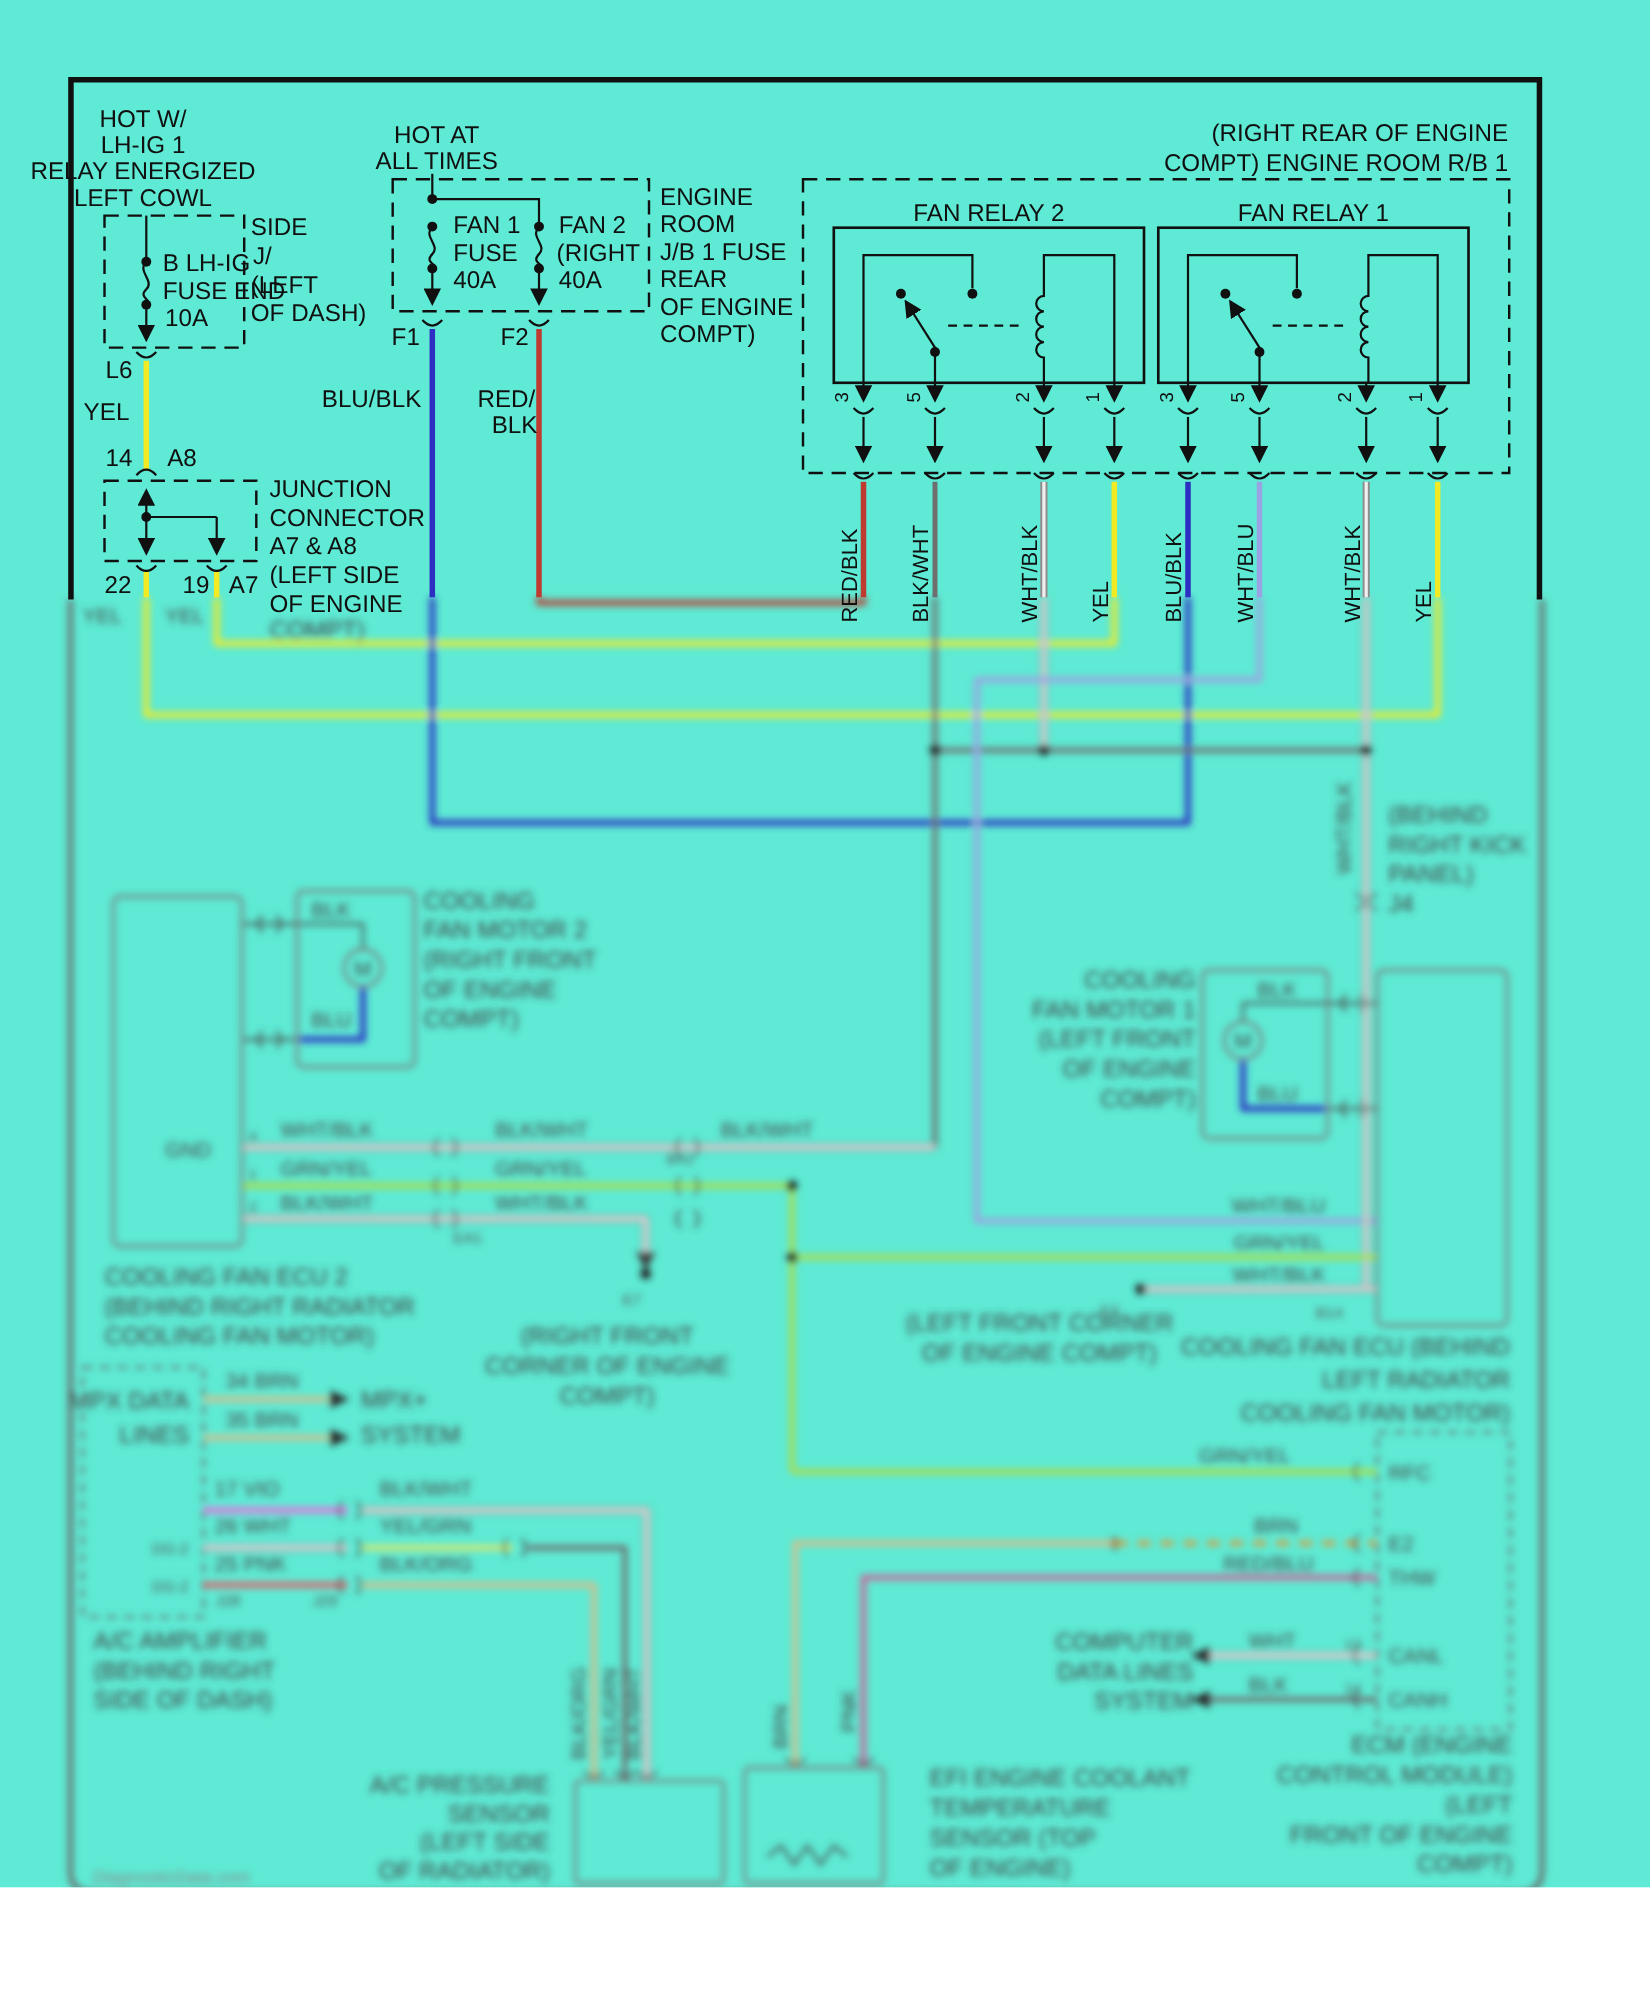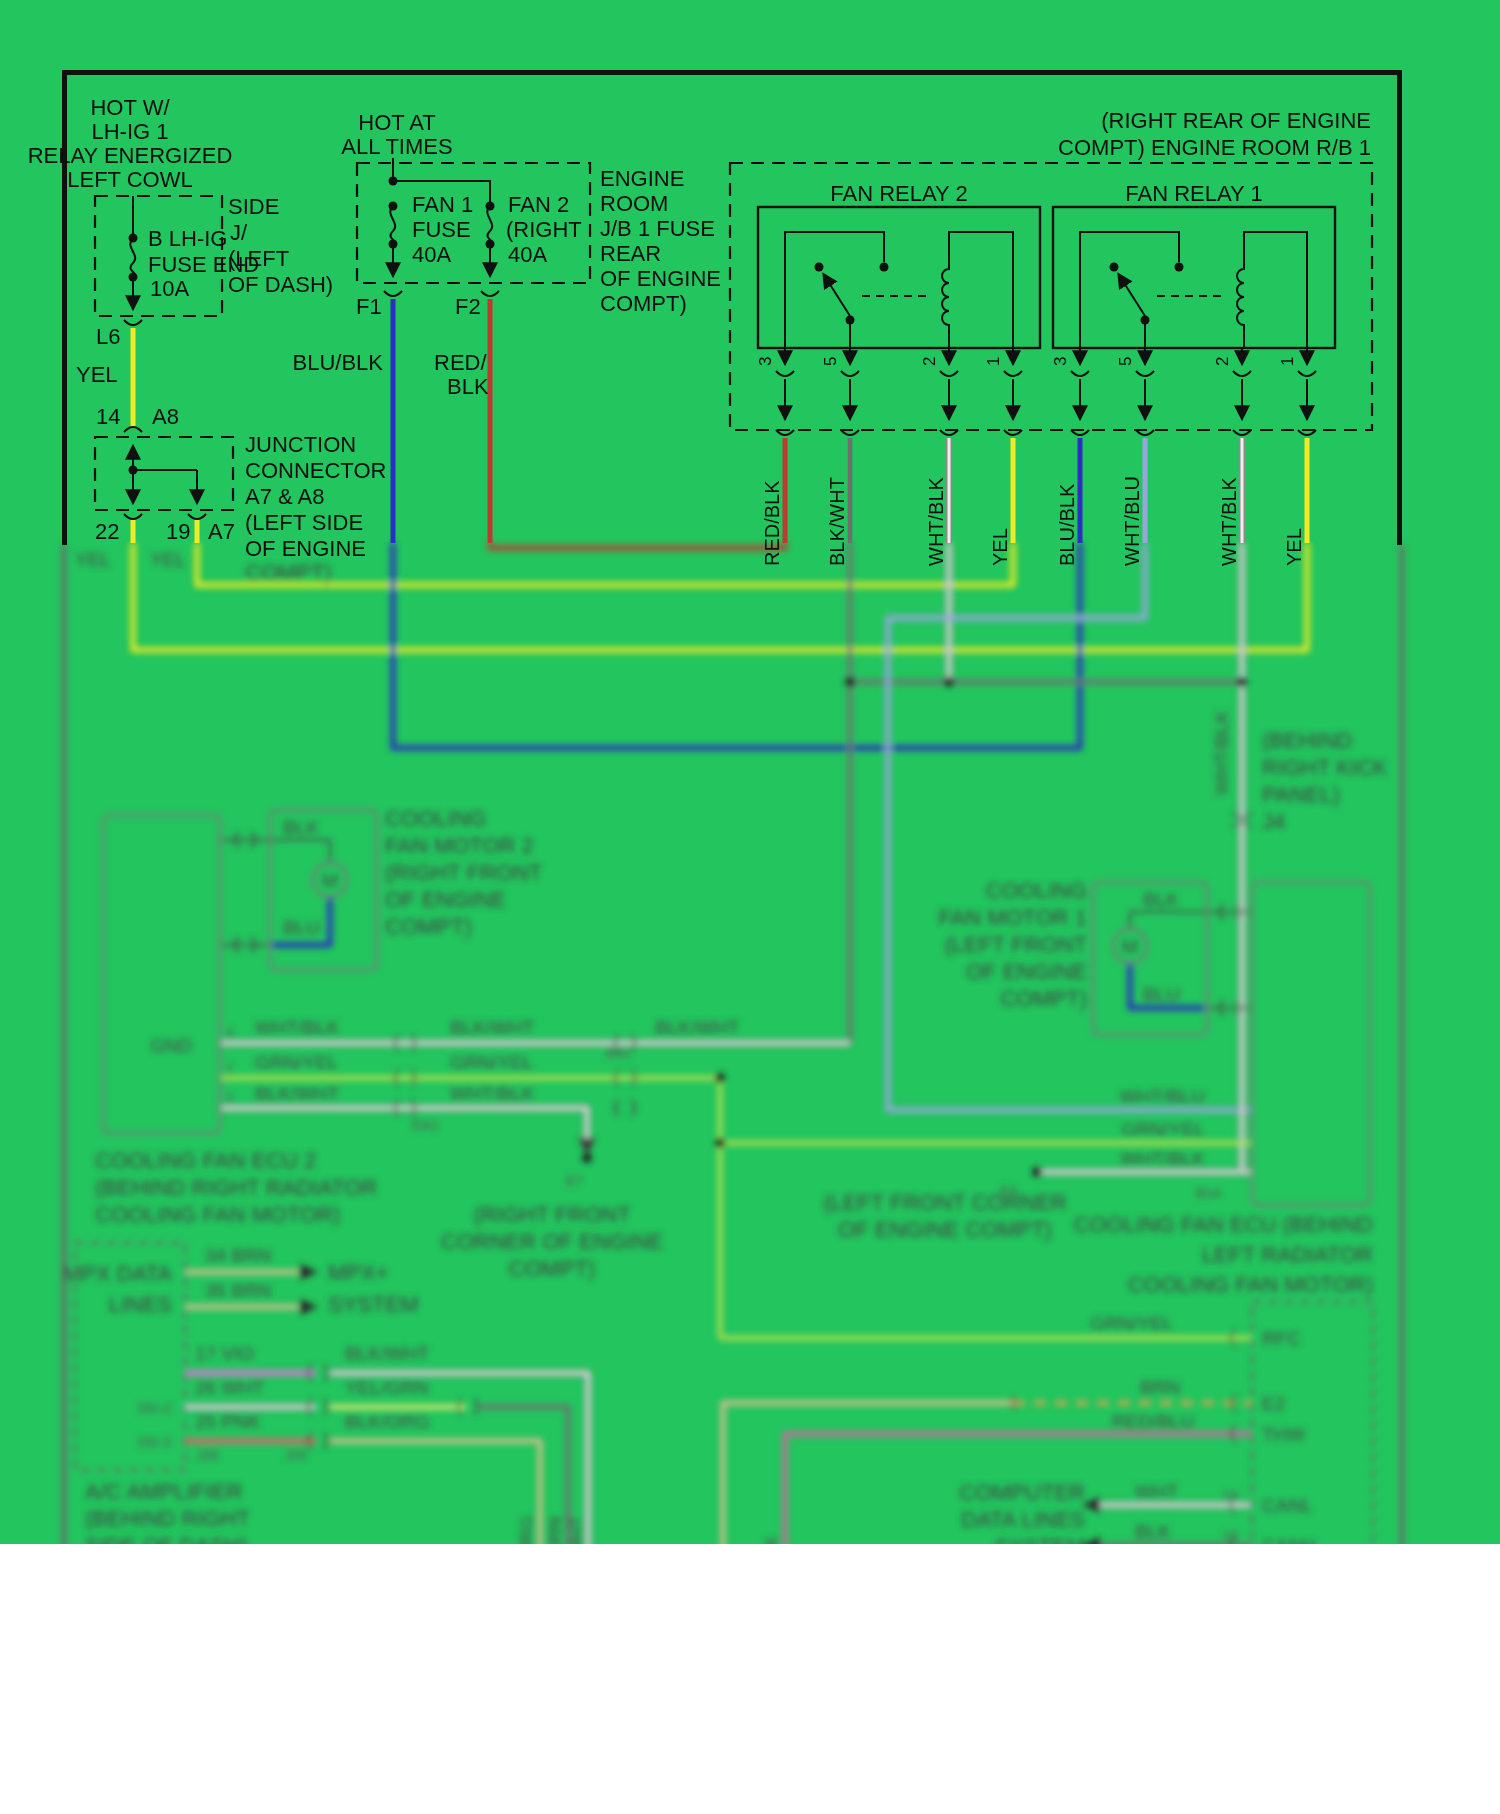--- a/index.html
+++ b/index.html
@@ -1,16 +1,16 @@
 <!DOCTYPE html>
 <html><head>
 <meta charset="utf-8">
 <style>
   html,body{margin:0;padding:0;background:#ffffff;}
-  .page{position:relative;width:1500px;height:1544px;background:#22c55e;overflow:hidden;}
+  .page{position:relative;width:1500px;height:1716px;background:#5eead4;overflow:hidden;}
   svg{position:absolute;left:0;top:0;}
   text{font-family:"Liberation Sans",sans-serif;fill:#101010;}
   .t22{font-size:22px}
   .t20v{font-size:20px}
   .t17v{font-size:17px}
   .mid{text-anchor:middle}
   .end{text-anchor:end}
   .ln{stroke:#101010;stroke-width:2;fill:none}
   .lnt{stroke:#101010;stroke-width:2.4;fill:none}
   .dash{stroke:#101010;stroke-width:2.2;fill:none;stroke-dasharray:13 8}

